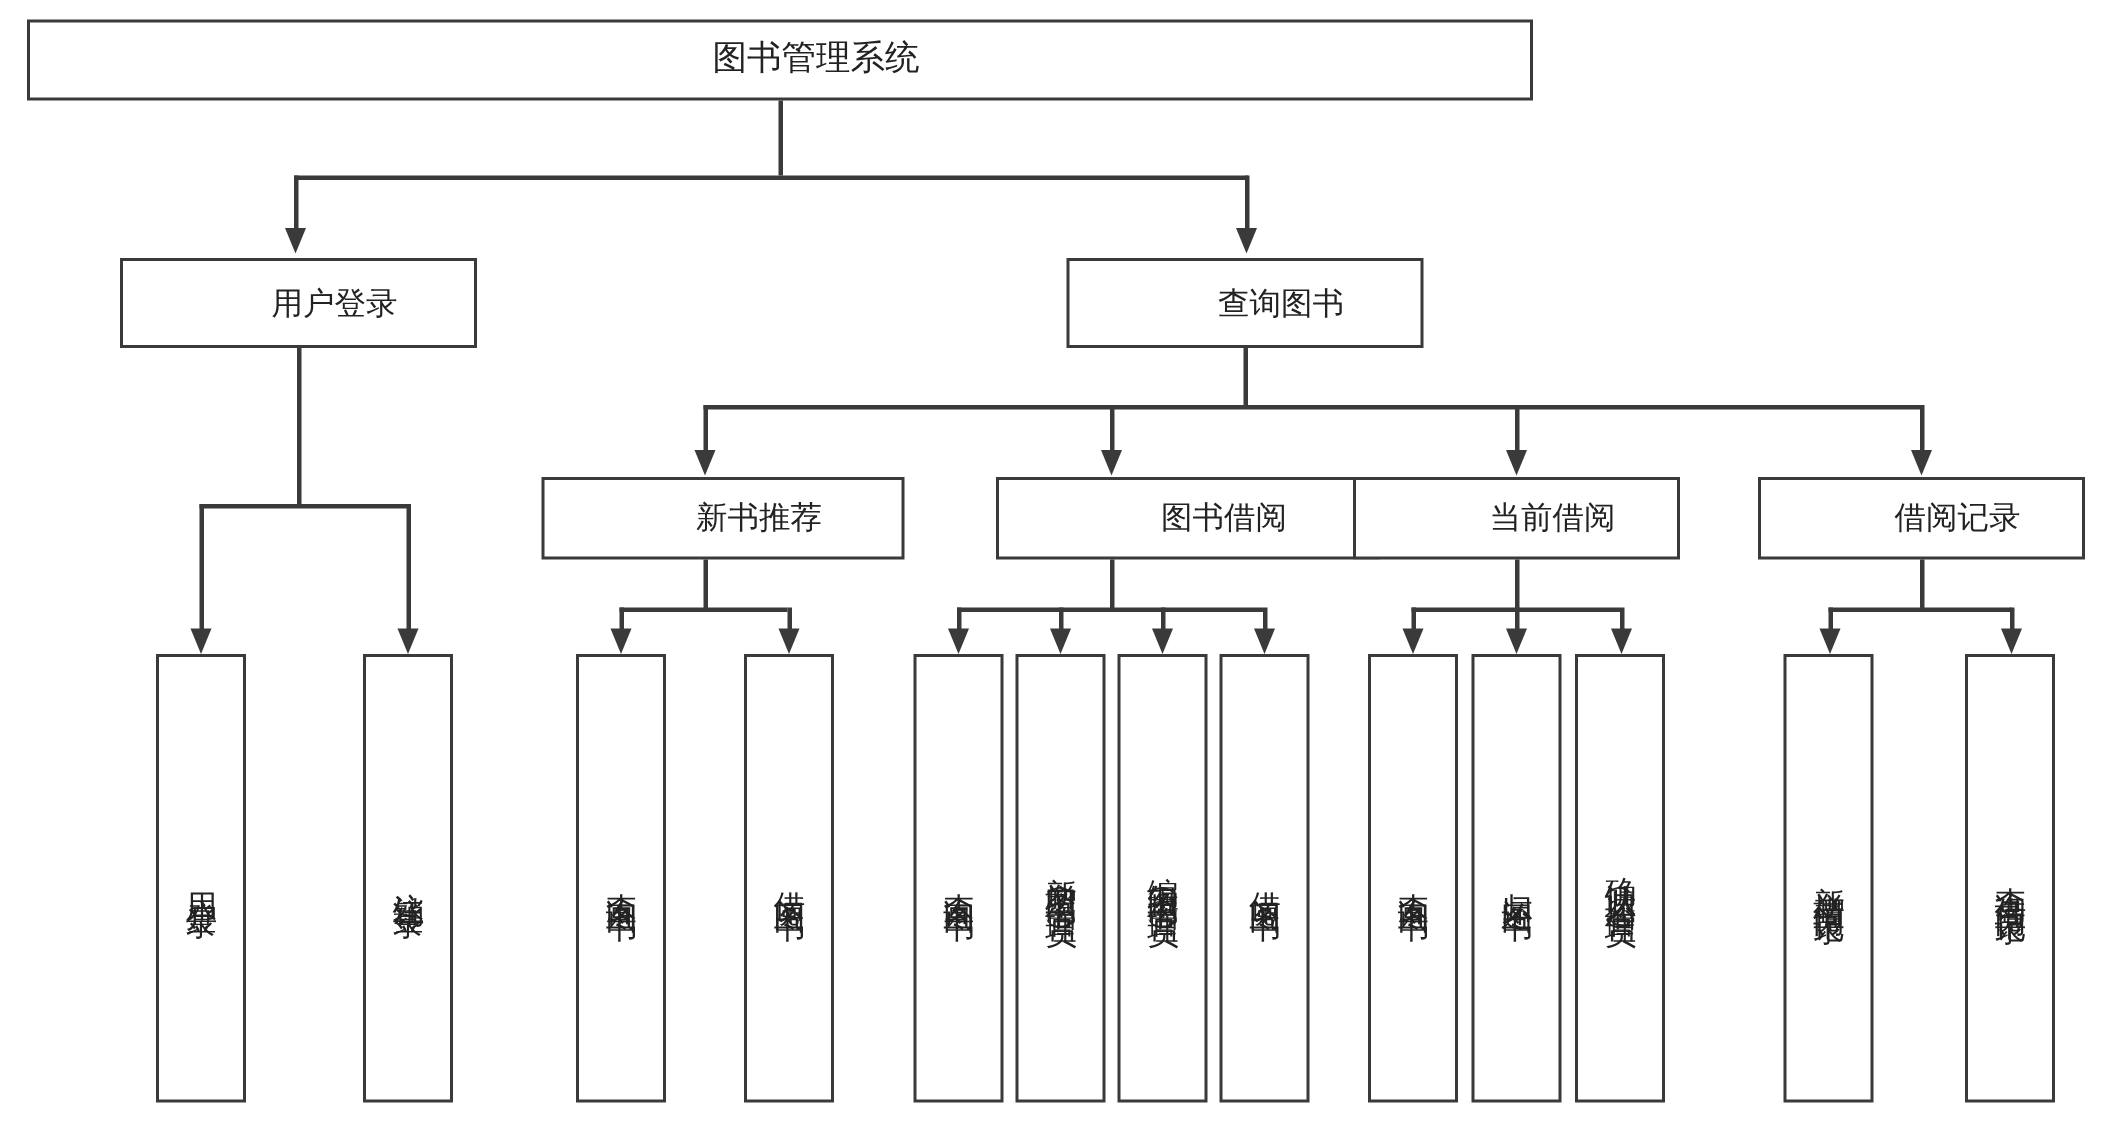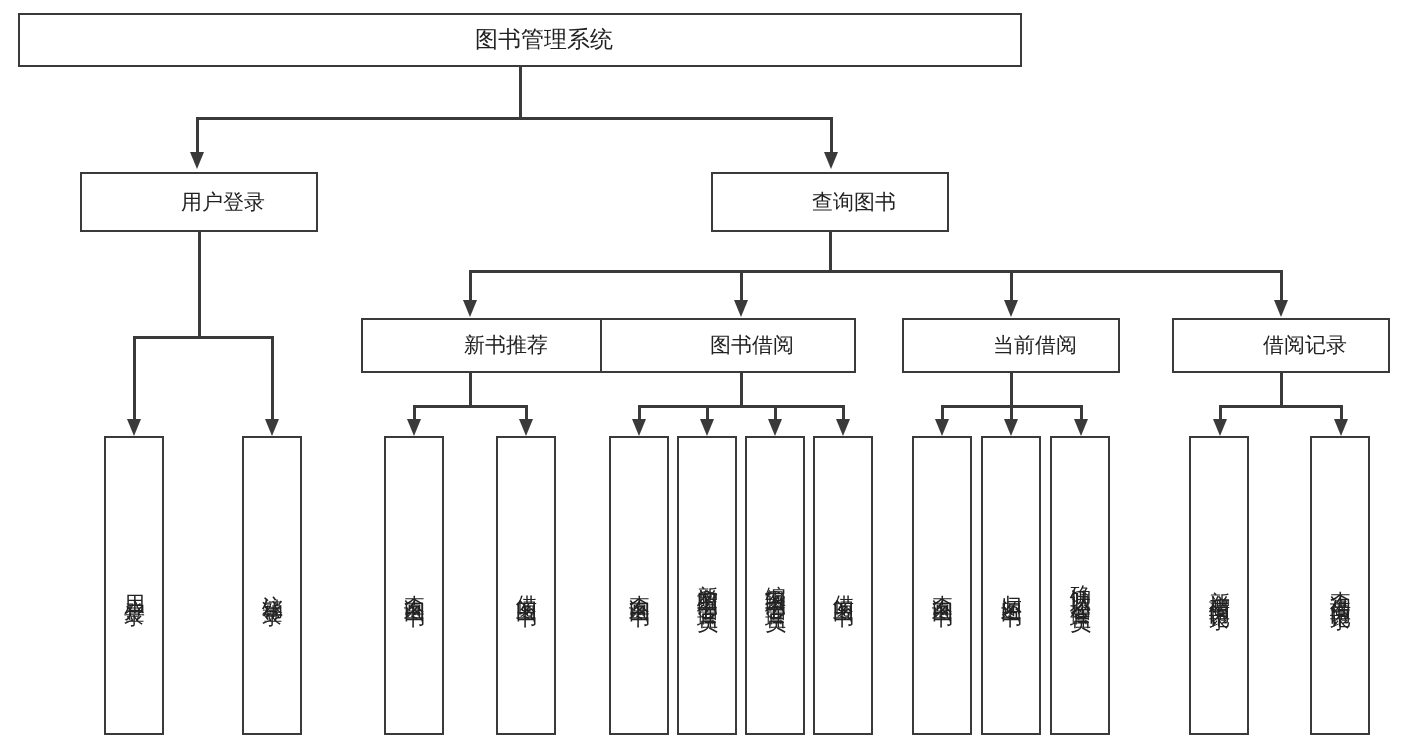--- a/index.html
+++ b/index.html
@@ -116,21 +116,21 @@
   <div class="ln v" style="left:740px;top:270px;height:31px;"></div>
   <div class="arrow" style="left:734px;top:300px;"></div>
   <div class="ln v" style="left:1010px;top:270px;height:31px;"></div>
   <div class="arrow" style="left:1004px;top:300px;"></div>
   <div class="ln v" style="left:1280px;top:270px;height:31px;"></div>
   <div class="arrow" style="left:1274px;top:300px;"></div>
 
   <div class="node lvl3" style="left:361px;top:318px;width:242px;height:55px;">
     <span>新书推荐</span>
   </div>
-  <div class="node lvl3" style="left:600px;top:318px;width:256px;height:55px;justify-content:center;">
+  <div class="node lvl3" style="left:664px;top:318px;width:256px;height:55px;justify-content:center;">
     <span>图书借阅</span>
   </div>
   <div class="node lvl3" style="left:902px;top:318px;width:218px;height:55px;">
     <span>当前借阅</span>
   </div>
   <div class="node lvl3" style="left:1172px;top:318px;width:218px;height:55px;">
     <span>借阅记录</span>
   </div>
 
   <div class="ln v" style="left:469px;top:373px;height:33px;"></div>

